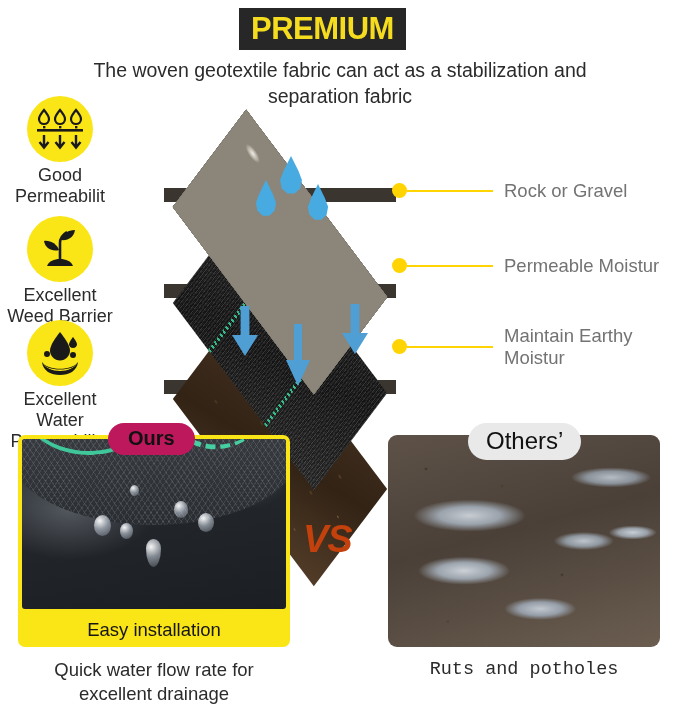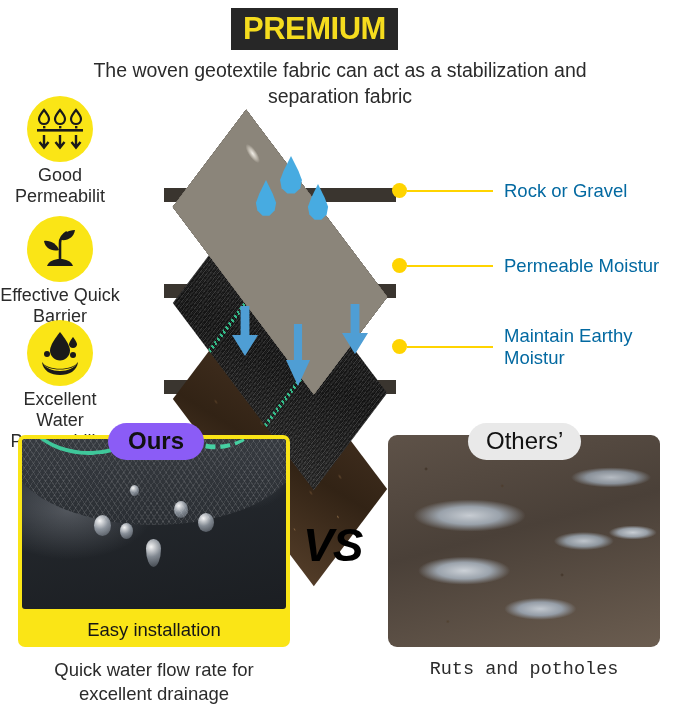--- a/index.html
+++ b/index.html
@@ -13,21 +13,21 @@
     position: relative;
     overflow: hidden;
     font-family: "Liberation Sans", sans-serif;
     color: #231f20;
   }
 
   
   #header-title {
     position: absolute;
     top: 6px;
-    left: 8px;
+    left: 16px;
     width: 613px;
     height: 46px;
     display: flex;
     align-items: center;
     justify-content: center;
     gap: 0px;
   }
   #premium-badge {
     background: #272727;
     color: #f5dc1e;
@@ -217,21 +217,21 @@
   .callout-line {
     width: 86px;
     height: 2.5px;
     background: #ffd400;
     flex: none;
   }
   .callout-text {
     margin-left: 11px;
     font-size: 18.5px;
     line-height: 1.18;
-    color: #0369a1;
+    color: #737373;
     white-space: pre-line;
   }
 
   
   #panel-ours {
     position: absolute;
     left: 18px;
     top: 435px;
     width: 272px;
     height: 212px;
@@ -307,24 +307,24 @@
     align-items: center;
     justify-content: center;
     color: #161616;
     font-size: 18.5px;
   }
 
   #badge-ours {
     position: absolute;
     left: 108px;
     top: 423px;
-    background: #8b5cf6;
+    background: #be185d;
     border-radius: 22px;
     padding: 4px 20px 5px 20px;
-    font-size: 24px;
+    font-size: 20px;
     font-weight: bold;
     color: #111111;
     z-index: 9;
     line-height: 1.15;
   }
 
   #panel-others {
     position: absolute;
     left: 388px;
     top: 435px;
@@ -355,24 +355,24 @@
     font-size: 24px;
     color: #111111;
     z-index: 9;
     line-height: 1.15;
   }
 
   #vs-label {
     position: absolute;
     left: 303px;
     top: 518px;
-    font-size: 46px;
+    font-size: 38px;
     font-weight: bold;
     font-style: italic;
-    color: #000000;
+    color: #c2410c;
     letter-spacing: -1px;
   }
 
   .bottom-caption {
     position: absolute;
     text-align: center;
     font-size: 18.5px;
     line-height: 1.32;
     color: #2b2b2b;
     white-space: pre-line;
@@ -409,21 +409,21 @@
 
 <div class="feature-item" id="feature-1">
   <div class="feature-circle">
     <svg width="66" height="66" viewBox="0 0 66 66" aria-hidden="true">
       <path d="M33 50V27c0 -4 2 -8 7 -11" fill="none" stroke="#1a1a1a" stroke-width="2.6"></path>
       <path d="M48 14c-7 0 -13 4 -14 10 7 1 13 -3 14 -10z" fill="#1a1a1a"></path>
       <path d="M17 25c1 7 8 11 15 9 -2 -6 -9 -10 -15 -9z" fill="#1a1a1a"></path>
       <path d="M20 50c2 -5 7 -7 13 -7s11 2 13 7z" fill="#1a1a1a"></path>
     </svg>
   </div>
-  <div class="feature-label">Effective Quick
+  <div class="feature-label">Excellent Weed
 Barrier</div>
 </div>
 
 <div class="feature-item" id="feature-2">
   <div class="feature-circle">
     <svg width="66" height="66" viewBox="0 0 66 66" aria-hidden="true">
       <path d="M33 12c0 0 -10 12 -10 18.5 0 5.6 4.5 10 10 10s10 -4.4 10 -10C43 24 33 12 33 12z" fill="#1a1a1a"></path>
       <path d="M46 17c0 0 -4 5 -4 7.2 0 2.2 1.8 3.9 4 3.9s4 -1.7 4 -3.9C50 22 46 17 46 17z" fill="#1a1a1a"></path>
       <circle cx="20" cy="34" r="3" fill="#1a1a1a"></circle>
       <circle cx="46" cy="35" r="3" fill="#1a1a1a"></circle>

